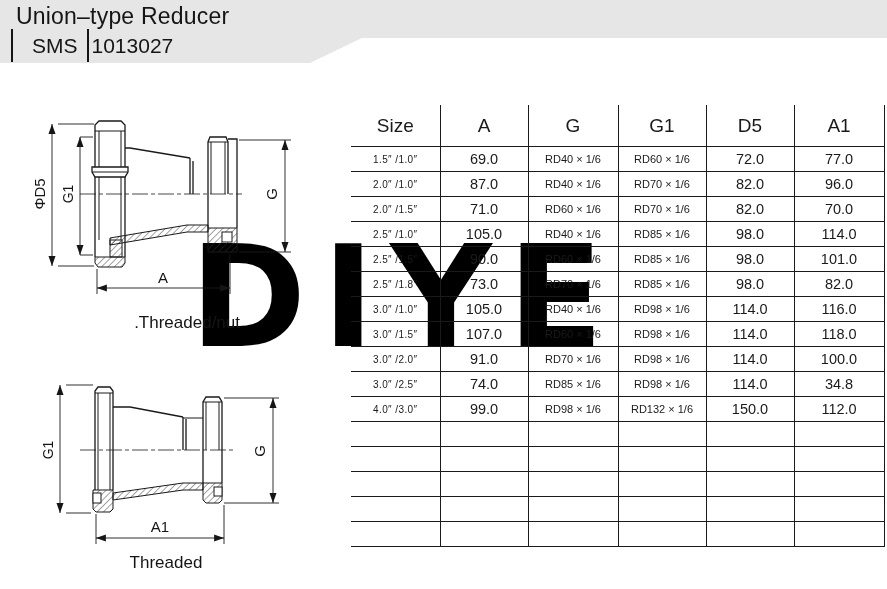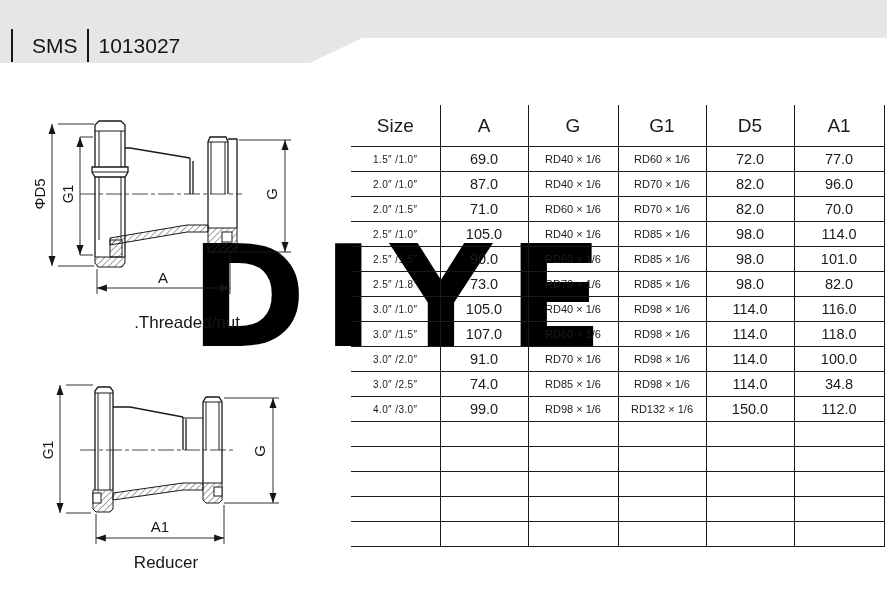--- a/index.html
+++ b/index.html
@@ -6,21 +6,21 @@
   .page{position:relative;width:887px;height:589px;background:#ffffff;overflow:hidden;
         font-family:"Liberation Sans",sans-serif;color:#1a1a1a;}
   
   .banner{position:absolute;left:0;top:0;width:887px;height:63px;background:#e6e6e6;
           clip-path:polygon(0 0,887px 0,887px 38px,362px 38px,310px 63px,0 63px);z-index:0;}
   .title{position:absolute;left:16px;top:3px;font-size:23px;letter-spacing:.2px;color:#151515;z-index:2;}
   .smsrow{position:absolute;left:11px;top:29px;display:flex;align-items:center;height:33px;
           font-size:21px;color:#151515;z-index:2;}
   .vbar{width:2px;height:33px;background:#151515;}
   .smsrow .std{padding:0 9px 0 19px;}
-  .smsrow .code{padding-left:10px;}
+  .smsrow .code{padding-left:3px;}
   
   .watermark{position:absolute;left:190px;top:228px;font-size:140px;font-weight:bold;line-height:1;
              letter-spacing:16px;color:#000000;z-index:0;font-family:"DejaVu Sans",sans-serif;
              user-select:none;}
   
   .datatable{position:absolute;left:351px;top:105px;border-collapse:collapse;table-layout:fixed;z-index:2;}
   .datatable th,.datatable td{border-right:1.4px solid #1a1a1a;border-bottom:1.4px solid #1a1a1a;
       padding:0;margin:0;text-align:center;vertical-align:middle;white-space:nowrap;overflow:hidden;
       color:#1a1a1a;background:transparent;}
   .datatable th{height:41px;font-size:19px;font-weight:normal;}
@@ -36,20 +36,21 @@
   .cap-top{left:80px;top:313px;width:160px;text-align:right;}
   .cap-bottom{left:96px;top:553px;width:140px;}
   svg text{font-family:"Liberation Sans",sans-serif;fill:#151515;}
 </style>
 </head>
 <body>
 
 <div class="page">
 
   <div class="banner"></div>
+  <div class="title">Union–type Reducer</div>
   <div class="smsrow">
     <span class="vbar"></span>
     <span class="std">SMS</span>
     <span class="vbar"></span>
     <span class="code">1013027</span>
   </div>
 
   <div class="watermark">DIYE</div>
 
   <svg class="draw draw-top" width="280" height="238" viewBox="0 0 280 238">
@@ -133,21 +134,21 @@
       <line x1="40" y1="13" x2="40" y2="141" marker-start="url(#ae)" marker-end="url(#ae)"></line>
       <path d="M204,26 H259 M204,131 H259"></path>
       <line x1="253" y1="26" x2="253" y2="131" marker-start="url(#ae)" marker-end="url(#ae)"></line>
       <path d="M76,142 V172 M204,133 V172"></path>
       <line x1="76" y1="166" x2="204" y2="166" marker-start="url(#ae)" marker-end="url(#ae)"></line>
     </g>
     <text x="0" y="0" transform="rotate(-90 28 78) translate(28 83)" text-anchor="middle" font-size="14">G1</text>
     <text x="0" y="0" transform="rotate(-90 240 79) translate(240 84)" text-anchor="middle" font-size="15">G</text>
     <text x="140" y="160" text-anchor="middle" font-size="15">A1</text>
   </svg>
-  <div class="cap cap-bottom">Reducer</div>
+  <div class="cap cap-bottom">Threaded</div>
 
   <table class="datatable">
     <colgroup>
       <col style="width:89px">
         <col style="width:88px">
         <col style="width:90px">
       <col style="width:88px">
         <col style="width:88px">
         <col style="width:90px">
     </colgroup>

